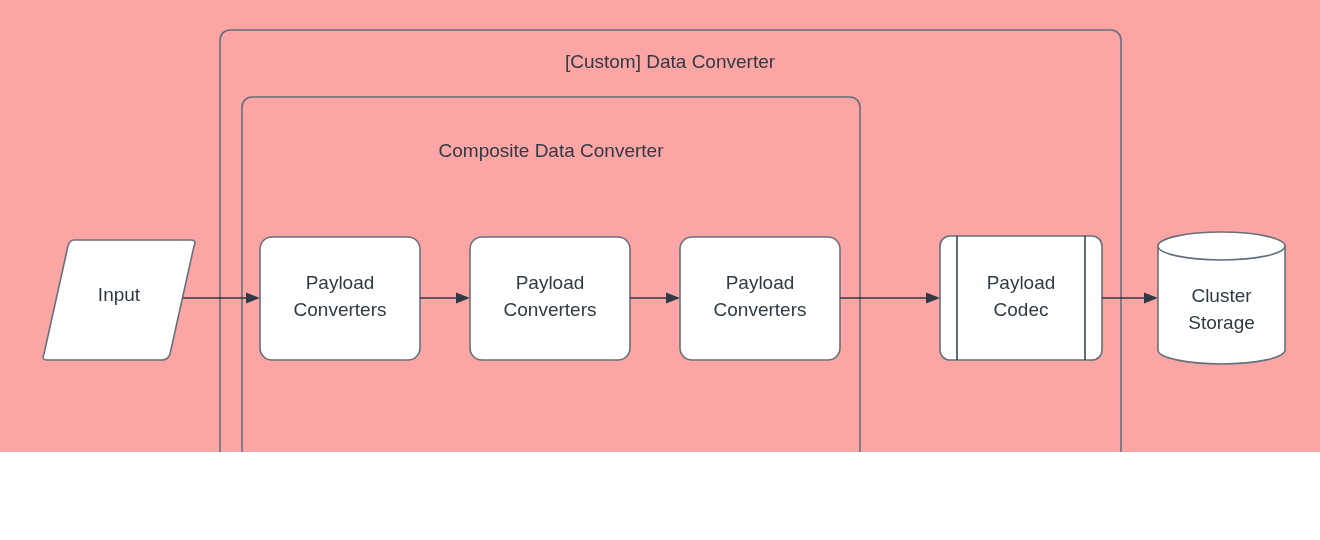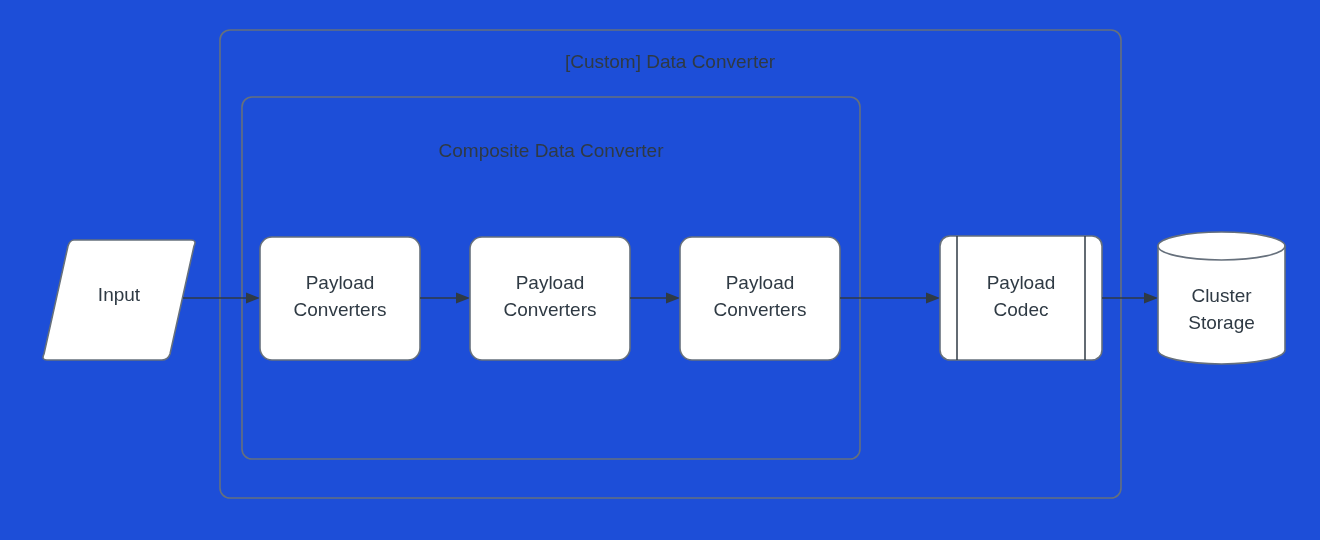--- a/index.html
+++ b/index.html
@@ -6,22 +6,22 @@
     margin: 0;
     padding: 0;
     background: #ffffff;
   }
   body {
     font-family: "Liberation Sans", sans-serif;
   }
   #canvas {
     position: relative;
     width: 1320px;
-    height: 540px;
-    background: #1d4ed8;
+    height: 452px;
+    background: #fca5a5;
     overflow: hidden;
   }
   #diagram-svg {
     position: absolute;
     left: 0;
     top: 0;
     width: 1320px;
     height: 540px;
     display: block;
   }

